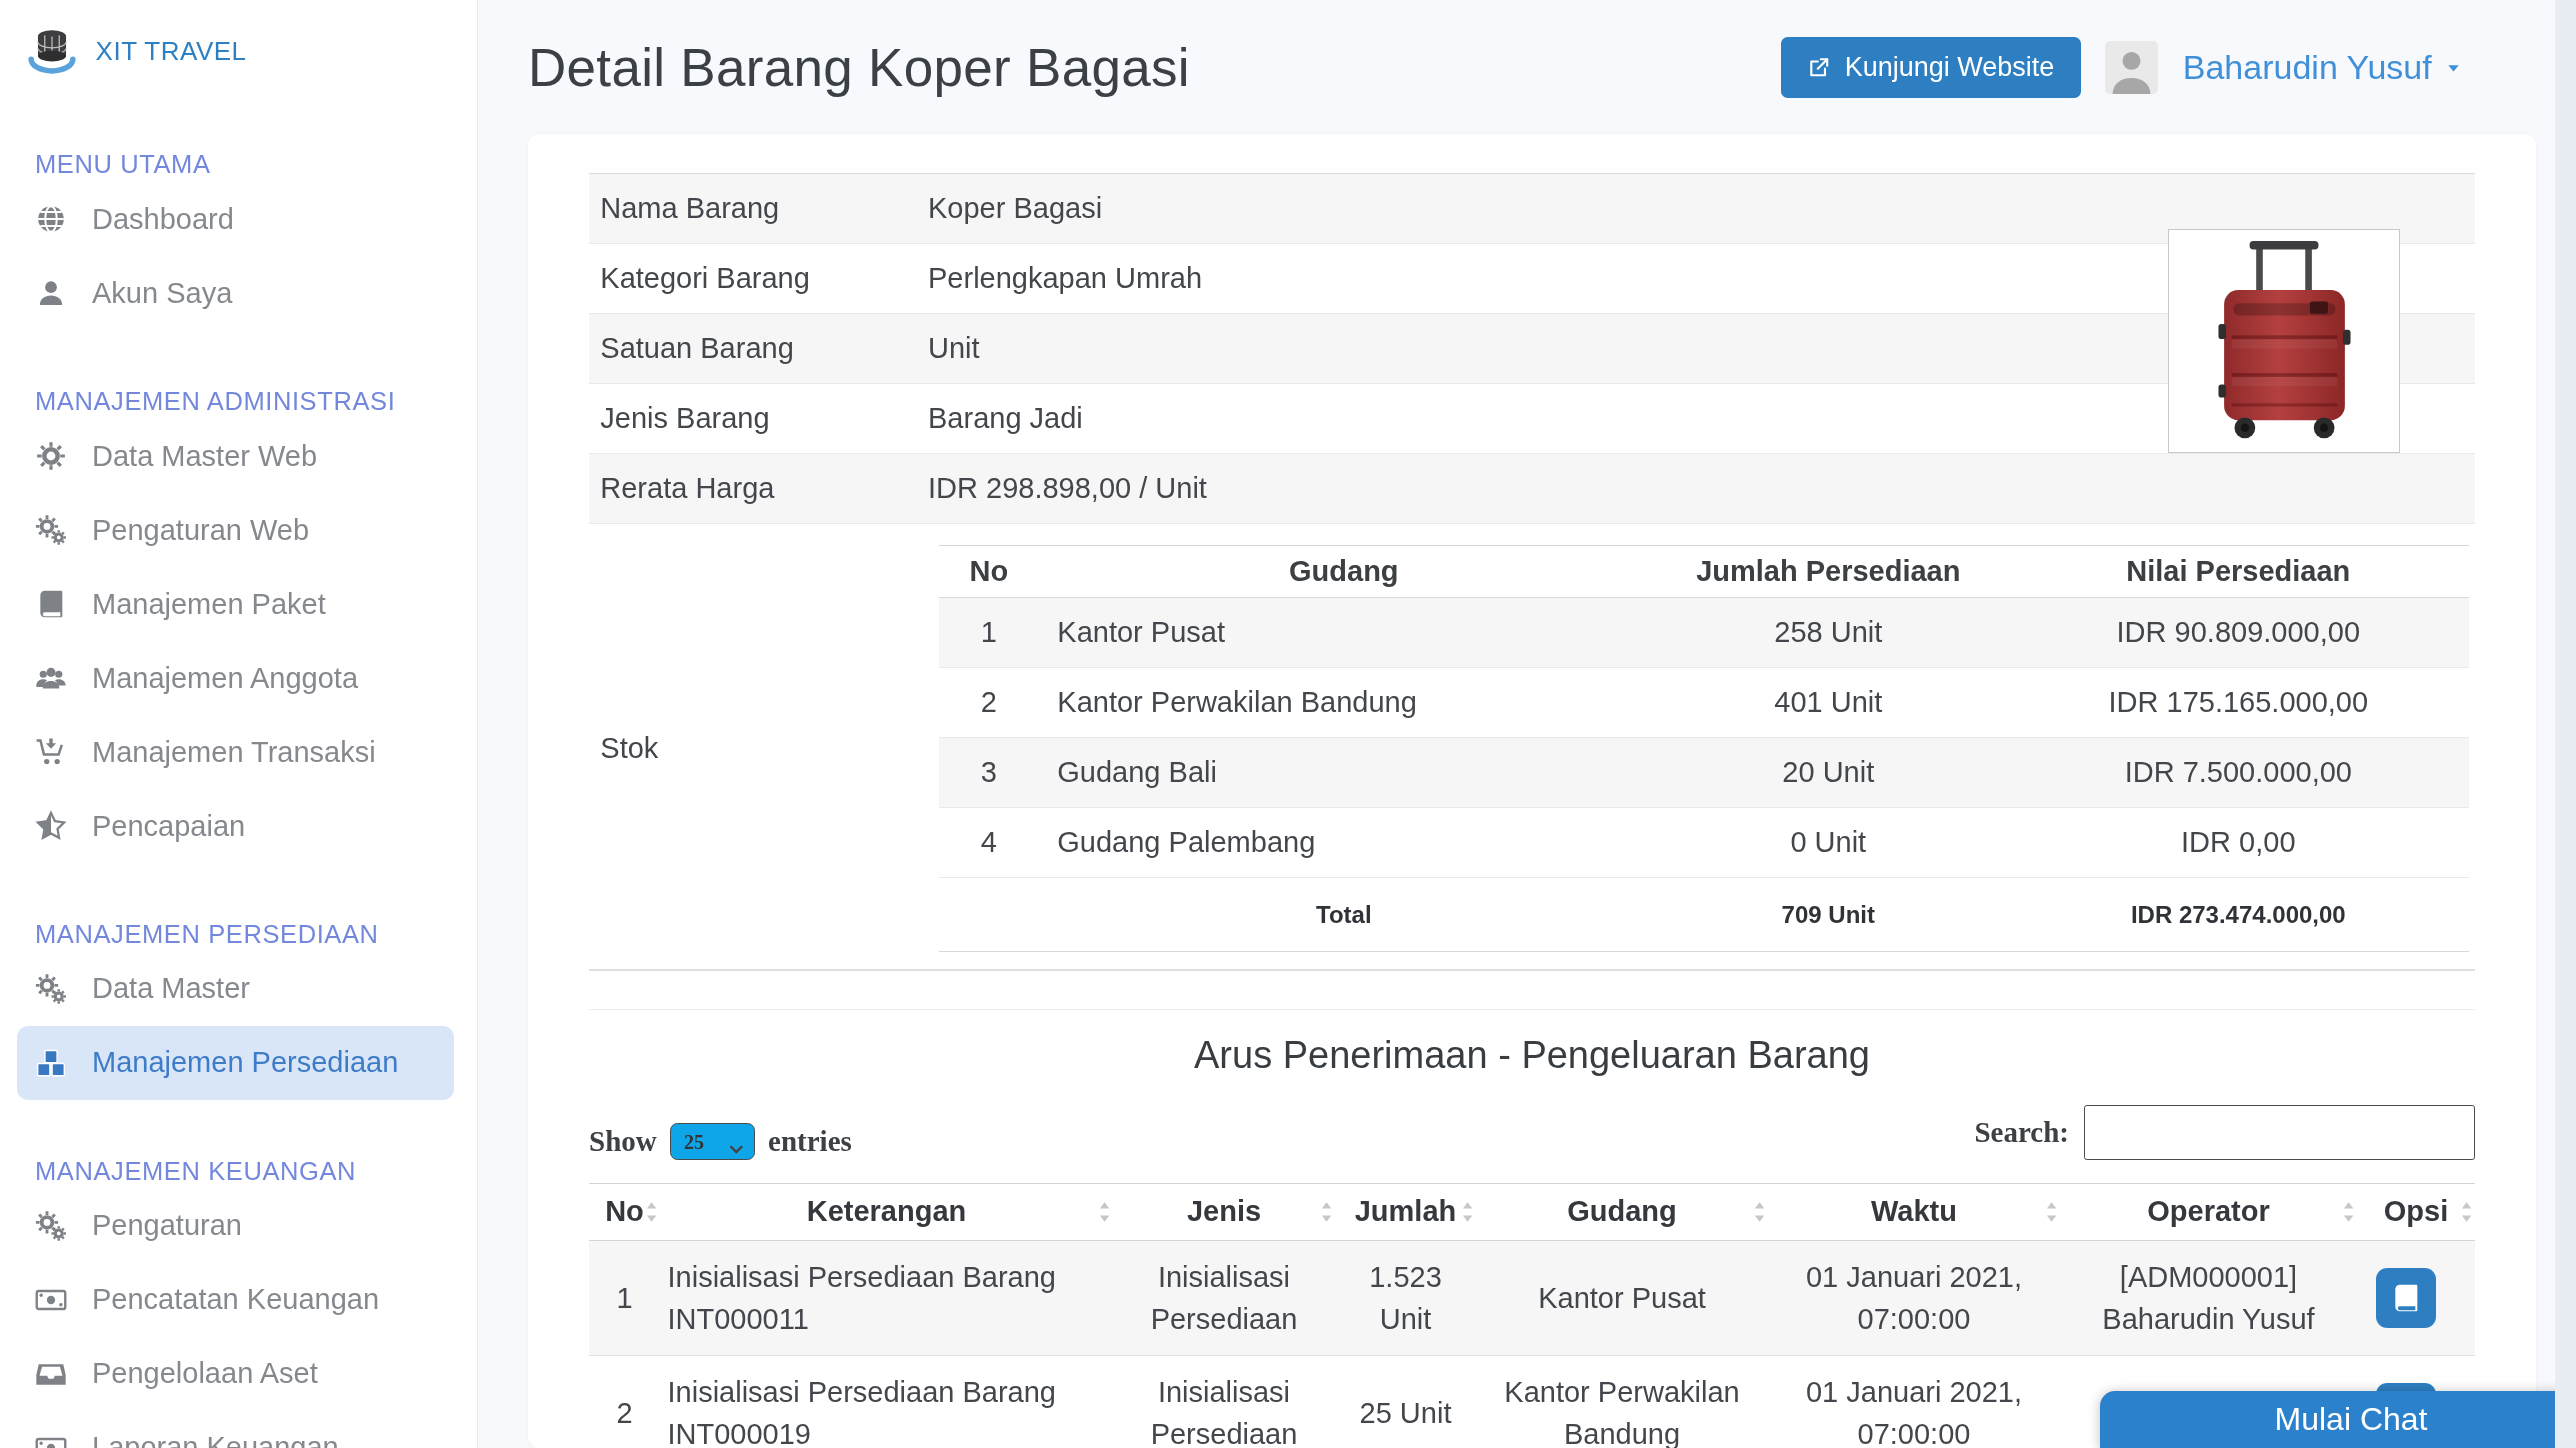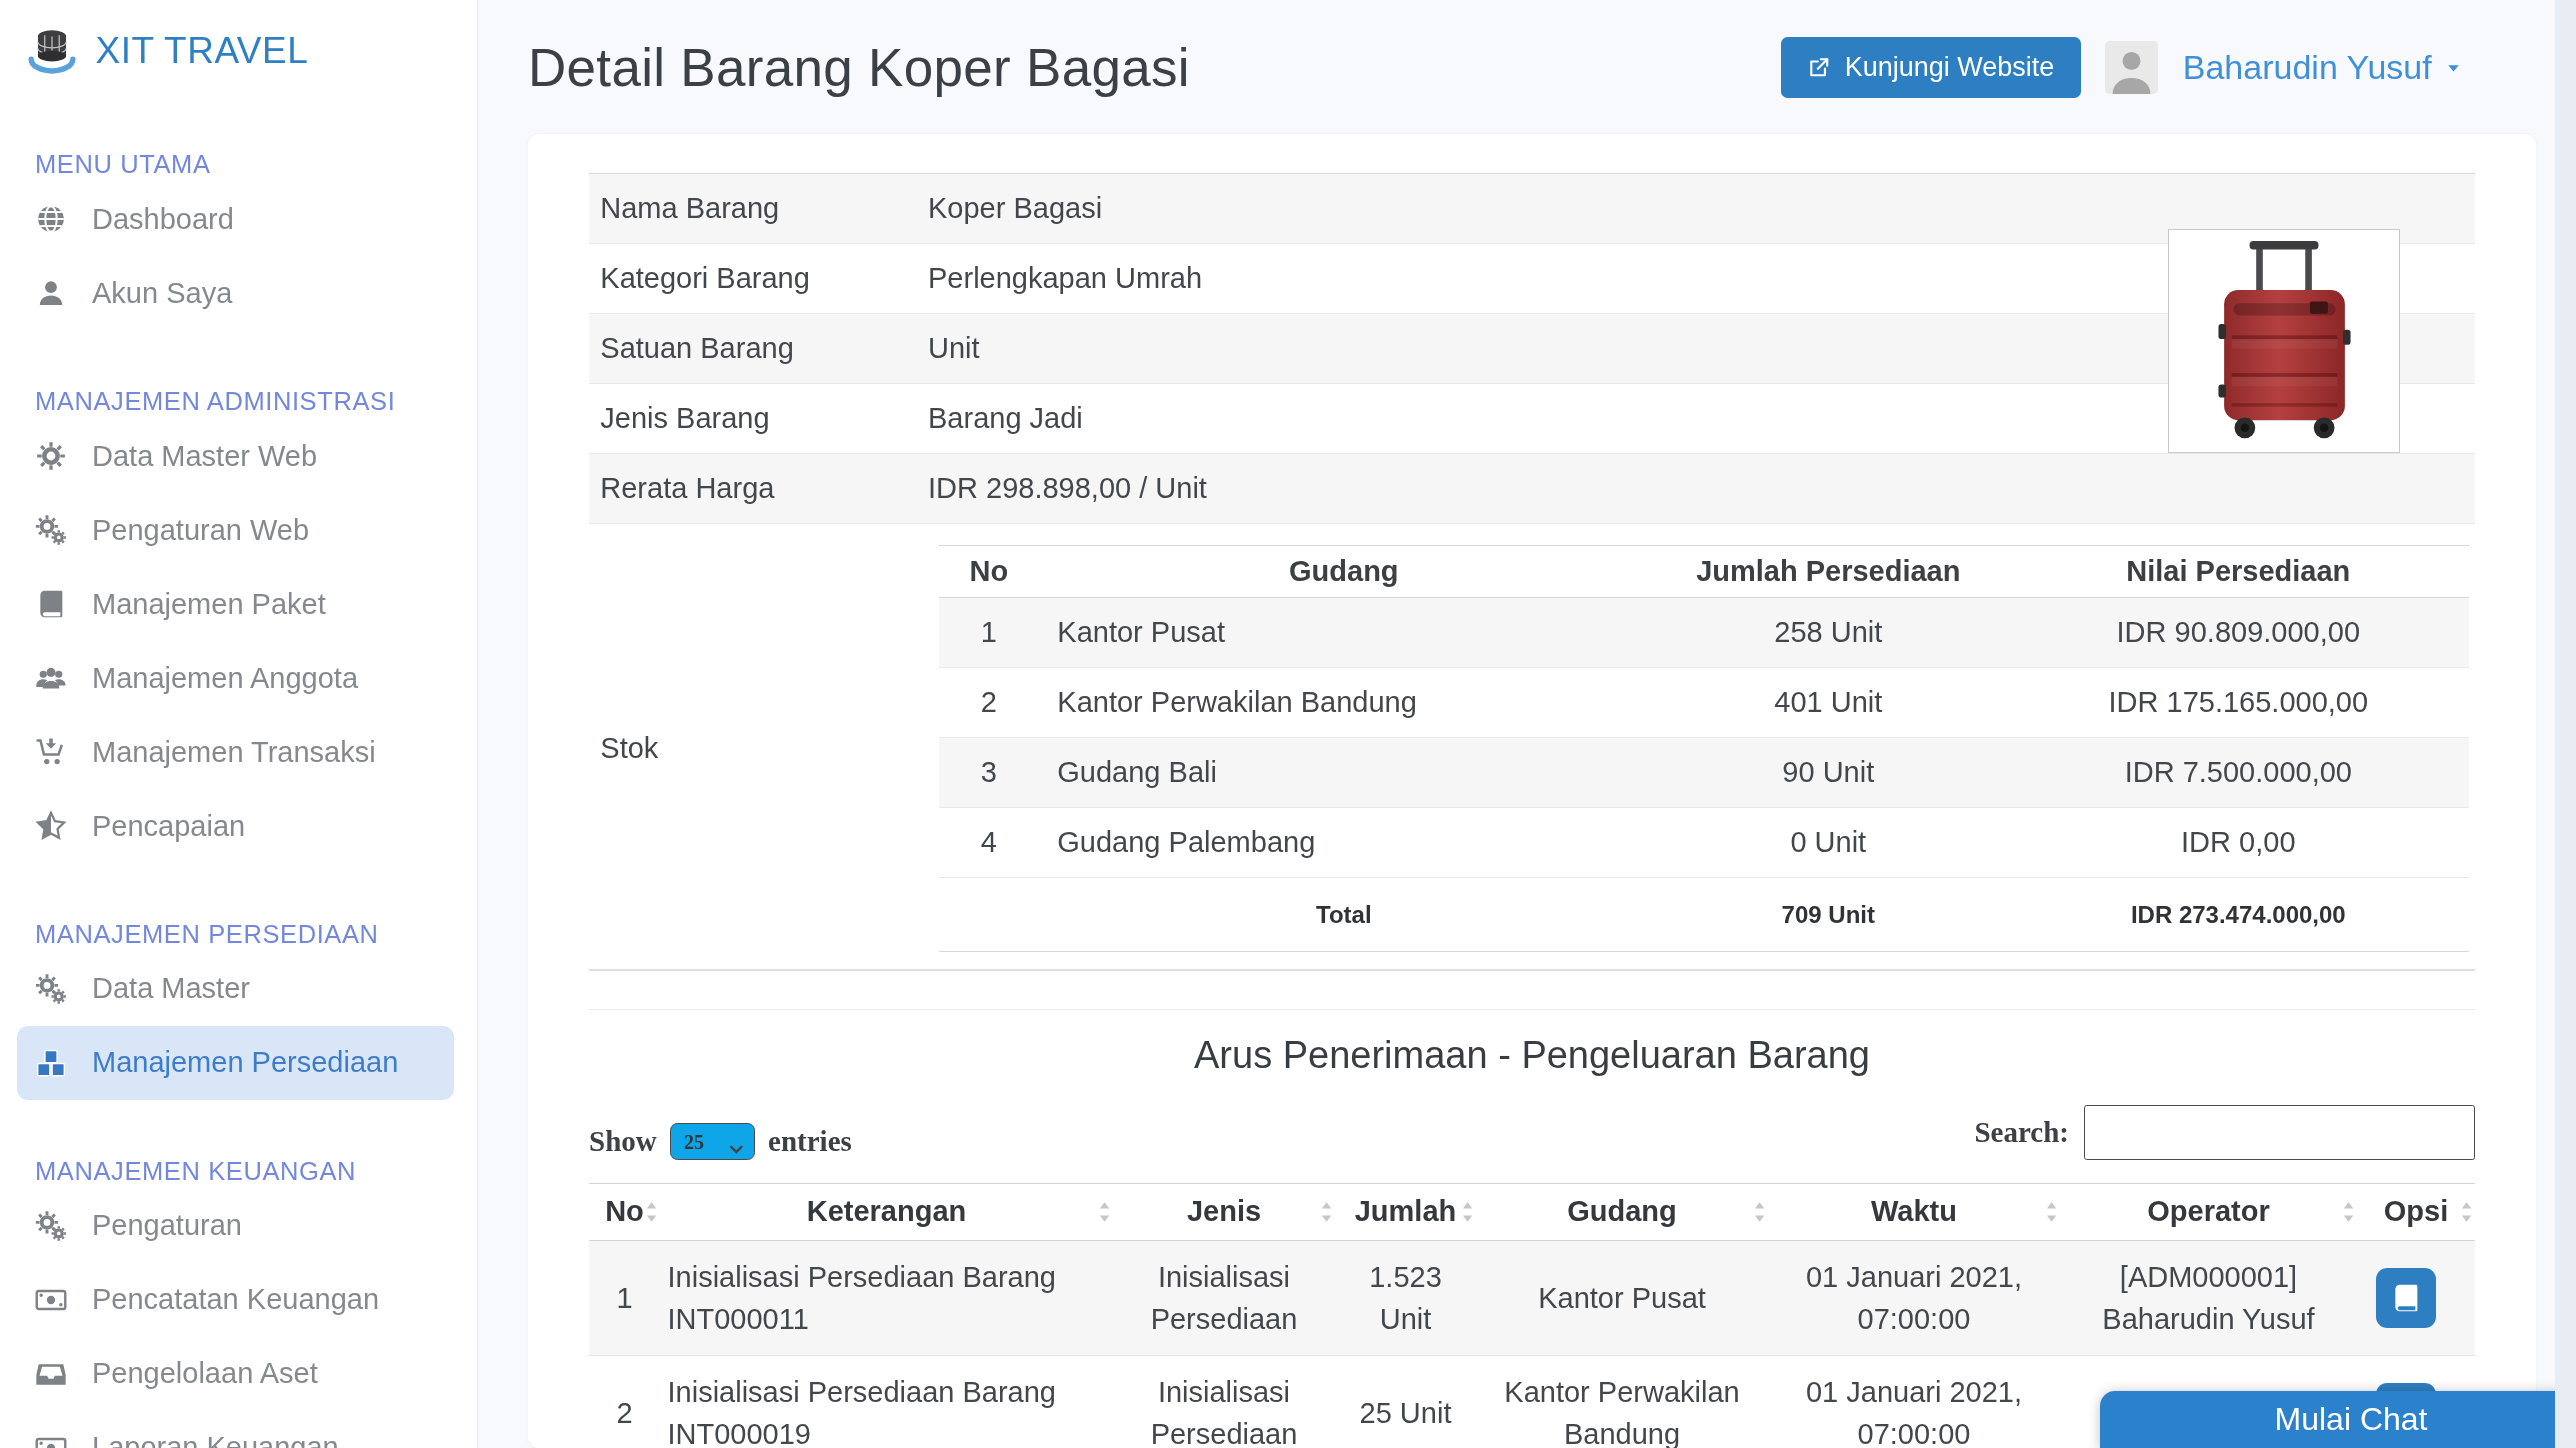--- a/index.html
+++ b/index.html
@@ -9,21 +9,21 @@
     display:flex; overflow:hidden; background:var(--page-bg,#f7f9fc);
     color:#43474c;
   }
   svg { display:block; }
 
   
   .sidebar { width:478px; height:100%; background:#fff; border-right:0.9px solid #e8e8ee;
              padding-top:21px; flex:0 0 auto; overflow:hidden; }
   .brand { display:flex; align-items:center; gap:15px; padding-left:22.6px; height:60px; cursor:pointer; }
   .brand .logo { width:58px; height:58px; }
-  .brand .brand-name { font-size:37px; color:var(--brand-blue,#2f80c3); letter-spacing:0.5px; font-weight:500; }
+  .brand .brand-name { font-size:26px; color:var(--brand-blue,#2f80c3); letter-spacing:0.5px; font-weight:500; }
   nav { padding-top:12.3px; }
   .sec-heading { margin:55px 0 1.9px; padding-left:35px; height:32px; line-height:32px;
                  font-size:25.5px; letter-spacing:0.6px; color:var(--sidebar-heading,#7388dd); font-weight:500; }
   .side-item { height:74px; display:flex; align-items:center; padding-left:35px; cursor:pointer;
                color:#85898e; font-size:29px; }
   .side-item .s-icon { width:38px; height:32px; margin-right:19px; color:#7e8287; display:flex; align-items:center; }
   .side-item .s-icon svg { width:32px; height:32px; }
   .side-item.active { background:var(--active-bg,#d9e6f8); border-radius:11.3px;
                       margin:0 22.6px 0 17px; padding-left:18px; }
   .side-item.active .s-label { color:var(--active-text,#3e7cc8); }
@@ -457,21 +457,21 @@
             <div class="srow">
               <div class="scell">2</div>
               <div class="scell g-name">Kantor Perwakilan Bandung</div>
               <div class="scell">401 Unit</div>
               <div class="scell">IDR 175.165.000,00</div>
             </div>
 
             <div class="srow">
               <div class="scell">3</div>
               <div class="scell g-name">Gudang Bali</div>
-              <div class="scell">90 Unit</div>
+              <div class="scell">20 Unit</div>
               <div class="scell">IDR 7.500.000,00</div>
             </div>
 
             <div class="srow">
               <div class="scell">4</div>
               <div class="scell g-name">Gudang Palembang</div>
               <div class="scell">0 Unit</div>
               <div class="scell">IDR 0,00</div>
             </div>
 

